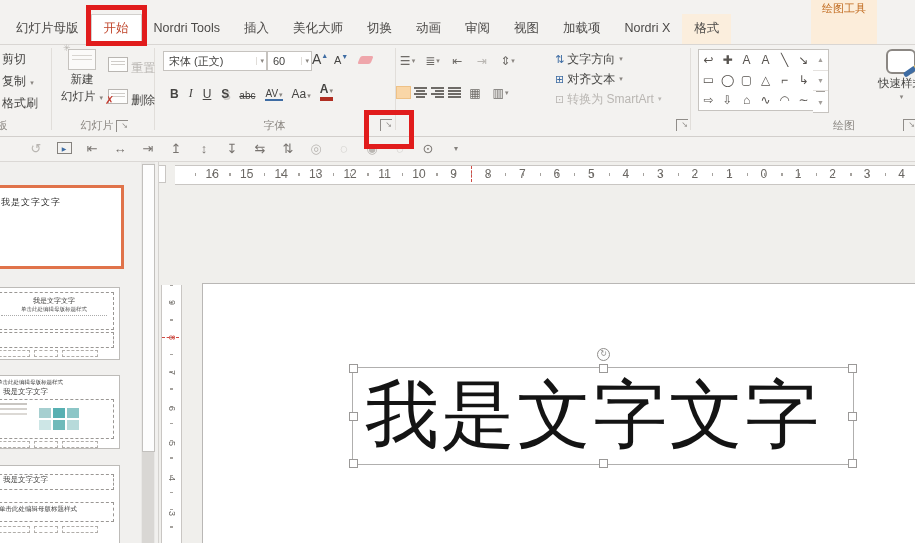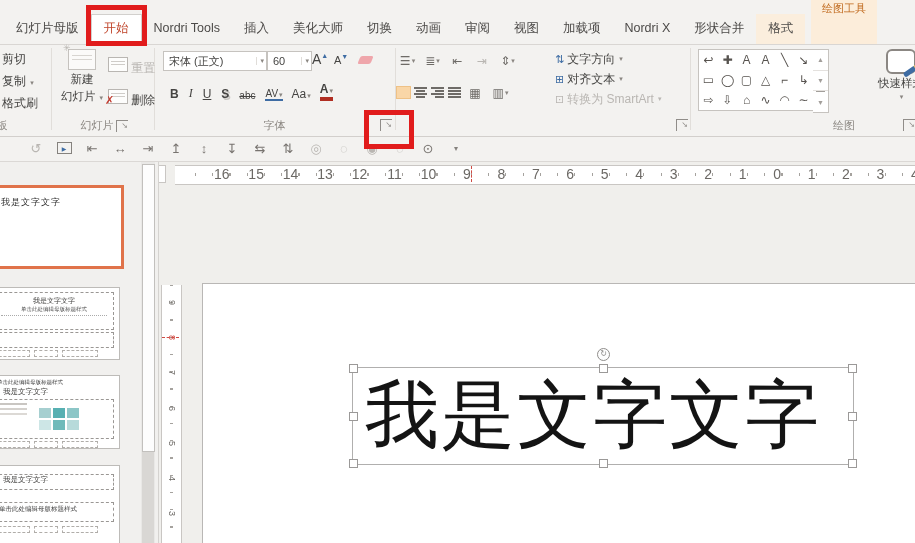--- a/index.html
+++ b/index.html
@@ -99,21 +99,21 @@
   .tinyfoot i{border:1px dashed #b0ada9;height:5px;}
   .scroll{left:141px;top:162px;width:14px;height:381px;background:#e9e8e6;}
   .scrollthumb{left:1px;top:2px;width:11px;height:286px;background:#fdfdfd;border:1px solid #c2c0bd;}
   .scrollrest{left:1px;top:290px;width:12px;height:91px;background:#d9d7d4;}
   
   .hruler{left:175px;top:165px;width:740px;height:18px;background:#fff;border-top:1px solid #c9c6c3;border-bottom:1px solid #c9c6c3;}
   .hrulerstub{left:149px;top:165px;width:15px;height:16px;background:#fff;border:1px solid #c9c6c3;}
   .hnums{left:195px;top:166px;width:724px;height:16px;display:flex;
      background:repeating-linear-gradient(90deg,#a5a29e 0 1px,transparent 1px 17.25px);
      background-size:100% 3px;background-position:0 center;background-repeat:repeat-x;}
-  .hnums span{flex:1;text-align:right;font-size:14px;color:#6b6864;line-height:16px;background:#fff0;}
+  .hnums span{flex:1;text-align:center;font-size:12px;color:#6b6864;line-height:16px;background:#fff0;}
   .vruler{left:161px;top:285px;width:19px;height:258px;background:#fff;border-left:1px solid #c9c6c3;border-right:1px solid #c9c6c3;
      background-image:repeating-linear-gradient(180deg,#a5a29e 0 1px,transparent 1px 17.25px);
      background-size:3px 100%;background-position:center 0;background-repeat:repeat-y;background-color:#fff;}
   .vruler span{display:block;height:35.2px;text-align:center;font-size:9px;color:#6b6864;line-height:35px;transform:rotate(90deg);}
   .vruler span.red{color:#cf4a42;}
   .hindicator{left:471px;top:166px;height:16px;width:0;border-left:1px dashed #cf4a42;z-index:3;}
   .vindicator{left:162px;top:337px;width:17px;height:0;border-top:1px dashed #cf4a42;z-index:3;}
   
   .slide{left:202px;top:283px;width:712px;height:260px;background:#fff;border:1px solid #b9b7b5;}
   .textbox{left:352px;top:367px;width:500px;height:96px;border:1px solid #b0afae;}
@@ -138,21 +138,20 @@
       <div class="tab selected redbox"><span>开始</span></div>
       <div class="tab"><span>Nordri Tools</span></div>
       <div class="tab"><span>插入</span></div>
       <div class="tab"><span>美化大师</span></div>
       <div class="tab"><span>切换</span></div>
       <div class="tab"><span>动画</span></div>
       <div class="tab"><span>审阅</span></div>
       <div class="tab"><span>视图</span></div>
       <div class="tab"><span>加载项</span></div>
       <div class="tab"><span>Nordri X</span></div>
-      <div class="tab"><span>形状合并</span></div>
       <div class="tab contextual"><span>格式</span></div>
     </div>
 
   <div class="abs ribbon">
     <div class="abs vsep" style="left:51px"></div>
     <div class="abs vsep" style="left:154px"></div>
     <div class="abs vsep" style="left:395px"></div>
     <div class="abs vsep" style="left:690px"></div>
 
     <div class="abs" style="left:0;top:0;width:52px;height:91px">

